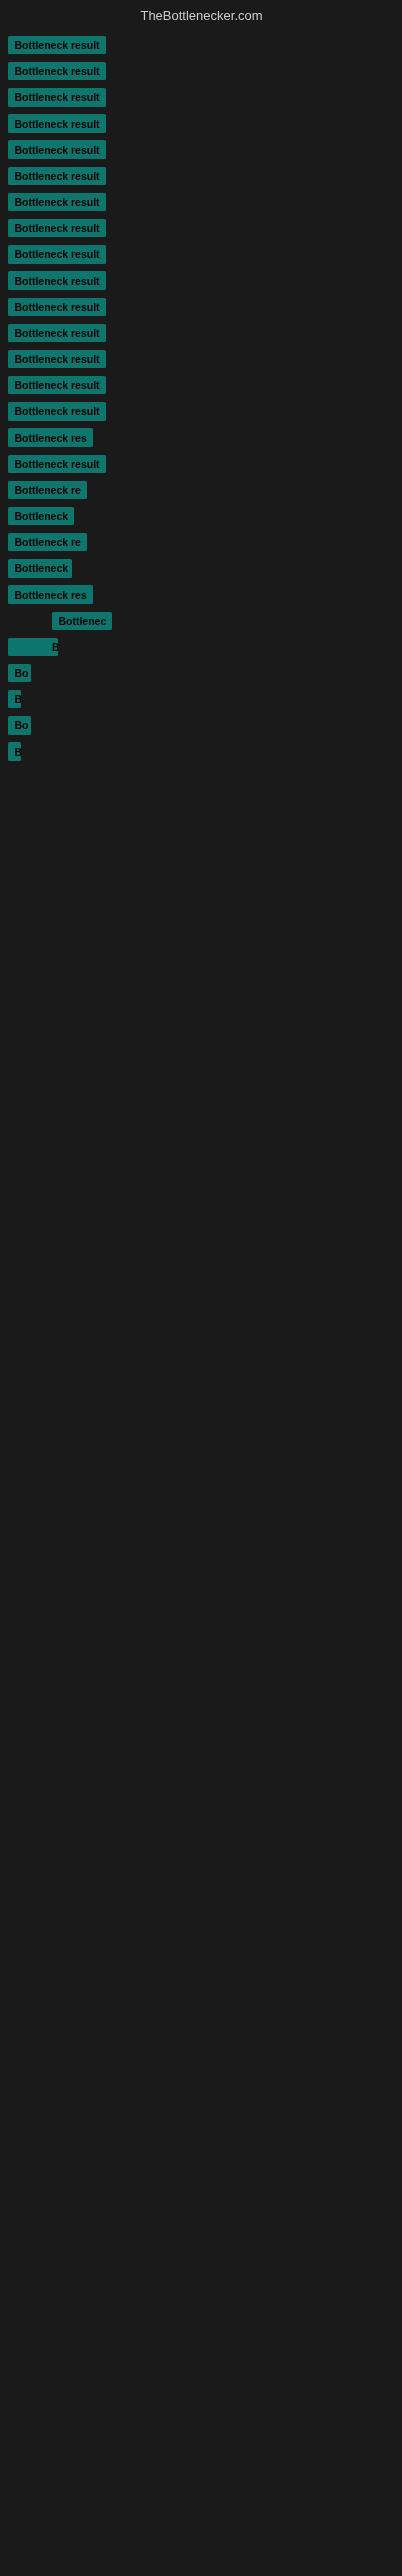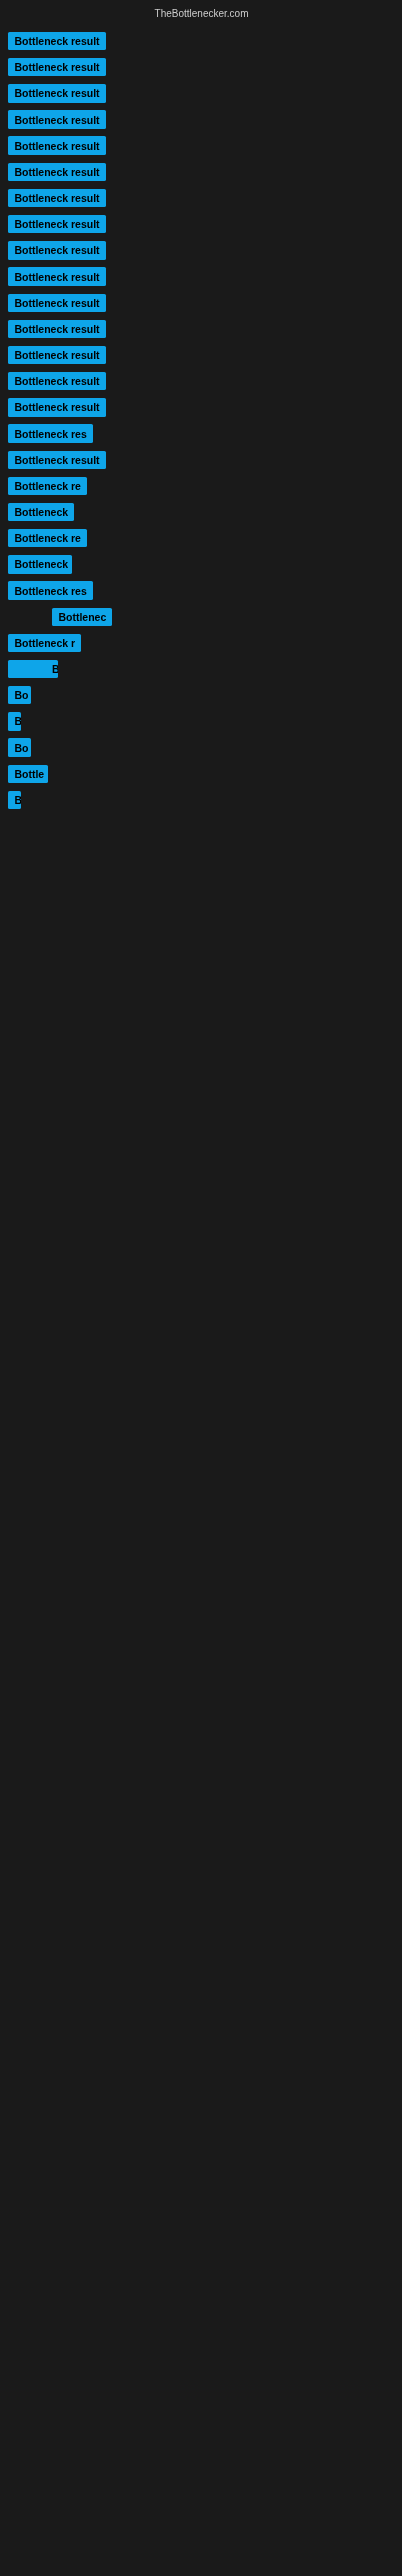--- a/index.html
+++ b/index.html
@@ -12,37 +12,37 @@
       width: 403px;
       min-height: 2576px;
       background-color: #1a1a1a;
       font-family: Arial, sans-serif;
       position: relative;
     }
 
     .site-title {
       text-align: center;
       color: #cccccc;
-      font-size: 10px;
+      font-size: 13px;
       padding: 8px 0 4px 0;
       font-weight: normal;
     }
 
     .bottleneck-container {
       padding: 4px 8px;
     }
 
     .bottleneck-item {
       margin: 4.8px 0;
       position: relative;
     }
 
     .bottleneck-badge {
       display: inline-block;
-      background-color: #0ea5e9;
+      background-color: #0f766e;
       color: #000;
       font-size: 10.5px;
       font-weight: bold;
       padding: 3.2px 6.4px;
       border-radius: 1.6px;
       white-space: nowrap;
       overflow: hidden;
     }
   </style>
 </head>
@@ -67,21 +67,19 @@
     <div class="bottleneck-item"><div class="bottleneck-badge" style="max-width: 105px;">Bottleneck result</div></div>
     <div class="bottleneck-item"><div class="bottleneck-badge" style="max-width: 105px;">Bottleneck result</div></div>
     <div class="bottleneck-item"><div class="bottleneck-badge" style="max-width: 89px;">Bottleneck res</div></div>
     <div class="bottleneck-item"><div class="bottleneck-badge" style="max-width: 101px;">Bottleneck result</div></div>
     <div class="bottleneck-item"><div class="bottleneck-badge" style="max-width: 81px;">Bottleneck re</div></div>
     <div class="bottleneck-item"><div class="bottleneck-badge" style="max-width: 68px;">Bottleneck</div></div>
     <div class="bottleneck-item"><div class="bottleneck-badge" style="max-width: 81px;">Bottleneck re</div></div>
     <div class="bottleneck-item"><div class="bottleneck-badge" style="max-width: 64px;">Bottleneck</div></div>
     <div class="bottleneck-item"><div class="bottleneck-badge" style="max-width: 87px;">Bottleneck res</div></div>
     <div class="bottleneck-item"><div class="bottleneck-badge" style="max-width: 60px; margin-left: 44px;">Bottlenec</div></div>
-    <div class="bottleneck-item"><div class="bottleneck-badge" style="max-width: 76px;">Bottleneck r</div></div>
     <div class="bottleneck-item"><div class="bottleneck-badge" style="max-width: 34px; padding-left: 44px;">Bott</div></div>
     <div class="bottleneck-item"><div class="bottleneck-badge" style="max-width: 22.5px;">Bo</div></div>
     <div class="bottleneck-item"><div class="bottleneck-badge" style="max-width: 11.3px;">B</div></div>
     <div class="bottleneck-item"><div class="bottleneck-badge" style="max-width: 22.5px;">Bo</div></div>
-    <div class="bottleneck-item"><div class="bottleneck-badge" style="max-width: 40px;">Bottle</div></div>
     <div class="bottleneck-item"><div class="bottleneck-badge" style="max-width: 9.7px;">B</div></div>
   </div>
 
 
 </body></html>

